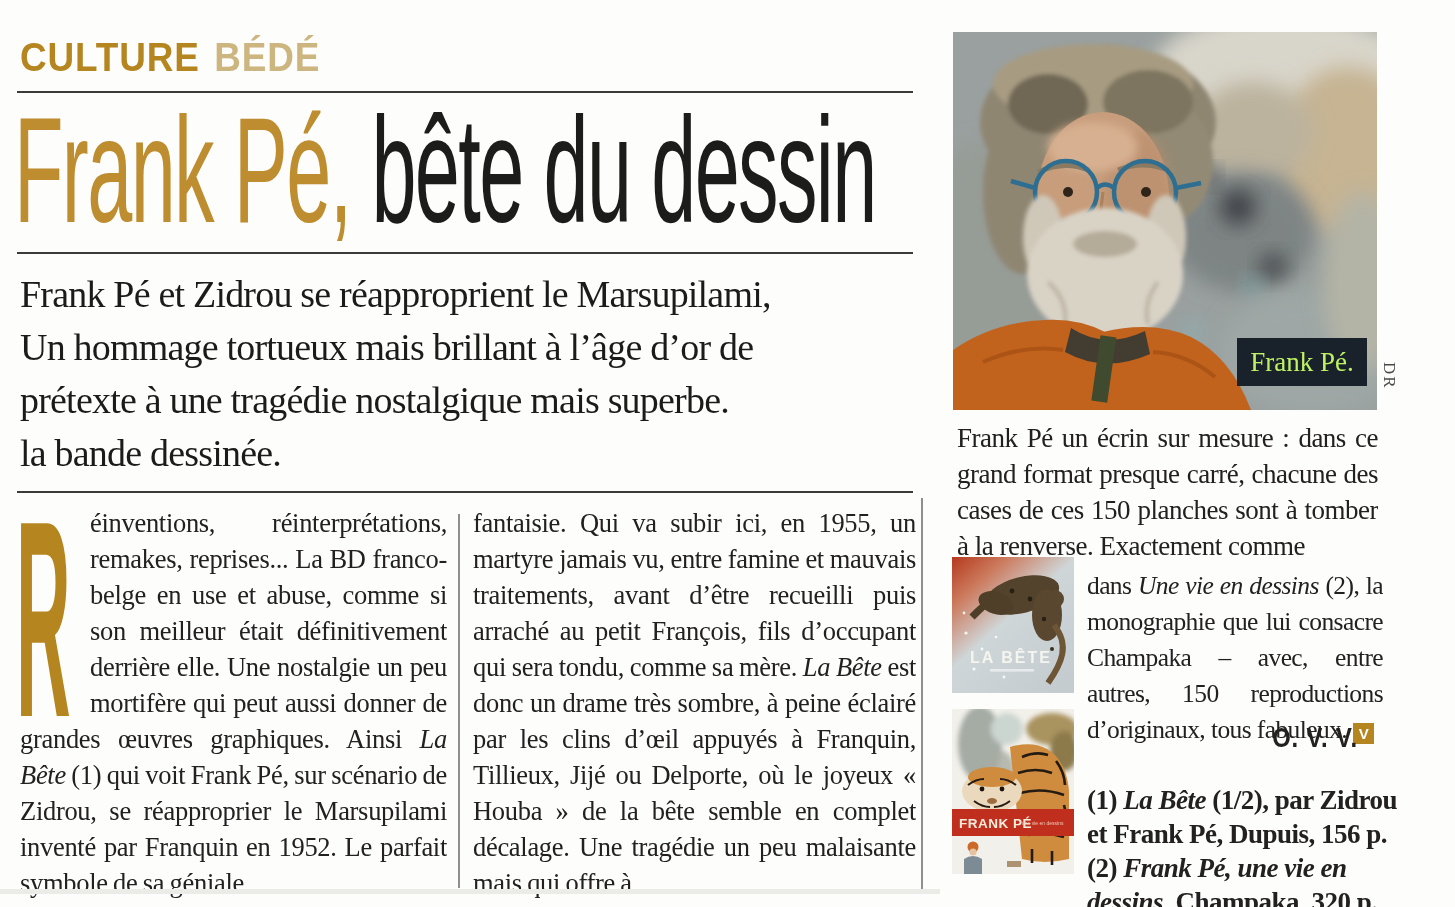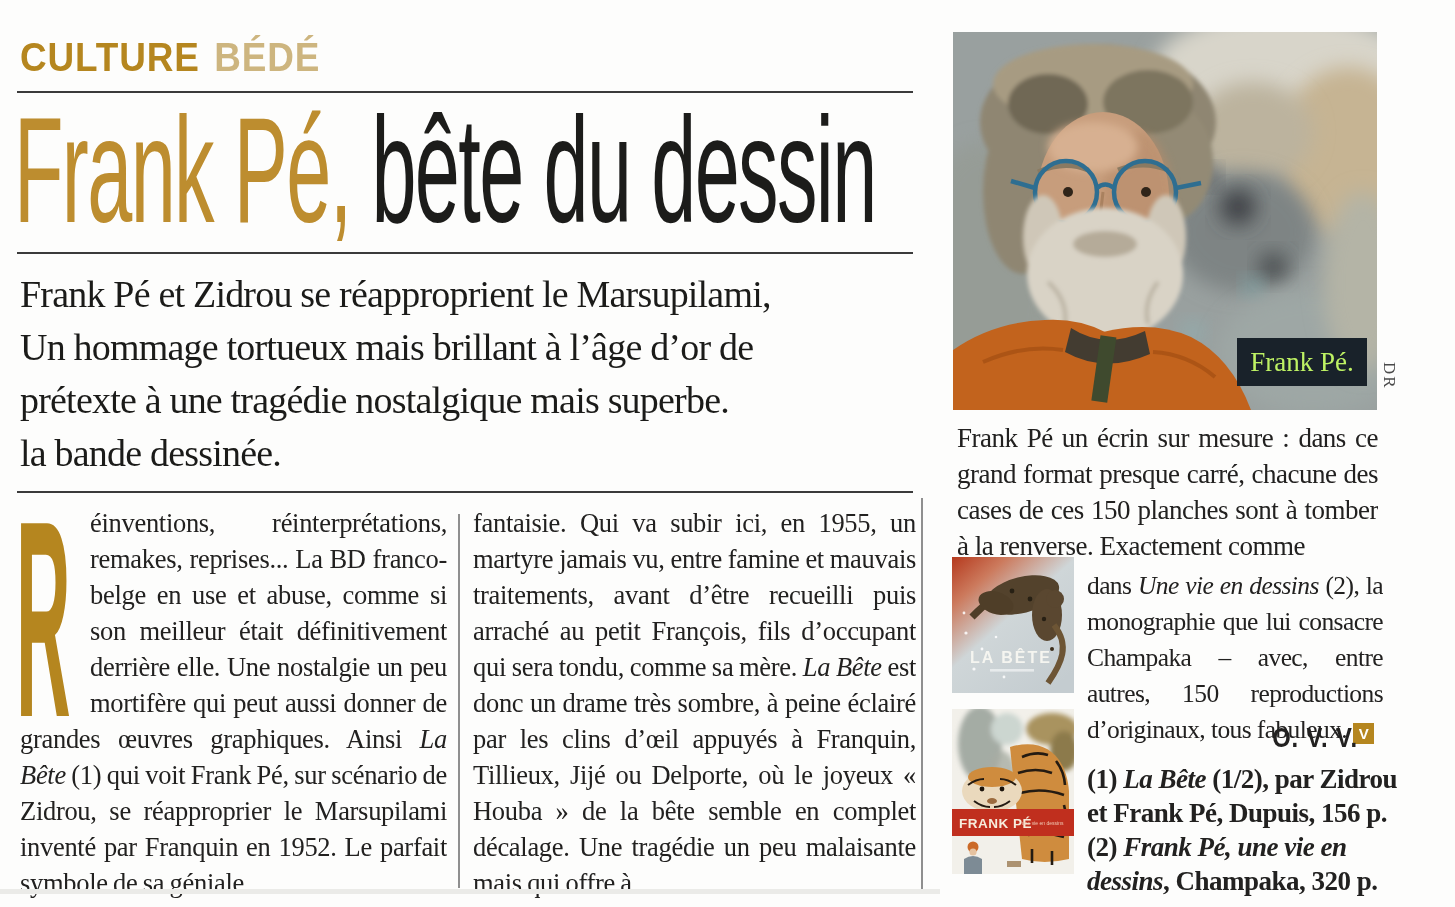--- a/index.html
+++ b/index.html
@@ -53,21 +53,21 @@
        text-align:justify;font-size:25.5px;line-height:36px;letter-spacing:-0.6px;hyphens:auto;}
   .endmark{display:inline-block;width:21px;height:21px;margin-left:6px;vertical-align:-1px;
            background:var(--gold);color:#fff;font-family:"Liberation Sans", sans-serif;
            font-weight:bold;font-size:15px;line-height:21px;text-align:center;}
   .byline{position:absolute;left:1242px;top:722px;width:130px;text-align:center;}
   .byline-inner{display:inline-block;transform:scaleX(0.85);transform-origin:100% 0;
                 font-family:"Liberation Sans", sans-serif;font-weight:bold;font-size:28px;letter-spacing:1px;}
   .cover{position:absolute;left:952px;}
   .cover1{top:557px;width:122px;height:136px;}
   .cover2{top:709px;width:122px;height:165px;}
-  .fn{position:absolute;left:1087px;width:310px;font-weight:bold;font-size:27px;line-height:34px;letter-spacing:-0.5px;}
+  .fn{position:absolute;left:1087px;width:310px;font-weight:bold;font-size:27px;line-height:34px;letter-spacing:-0.5px;margin-top:21px;}
   .fn1{top:762px;} .fn2{top:830px;}
   .edge{position:absolute;left:0;top:889px;width:940px;height:5px;background:#ebebe8;}
 </style>
 </head>
 <body>
 
 <div id="page">
 
   <header class="kicker">
     <span class="kicker-inner"><span class="k-section">CULTURE</span><span class="k-topic">BÉDÉ</span></span>

